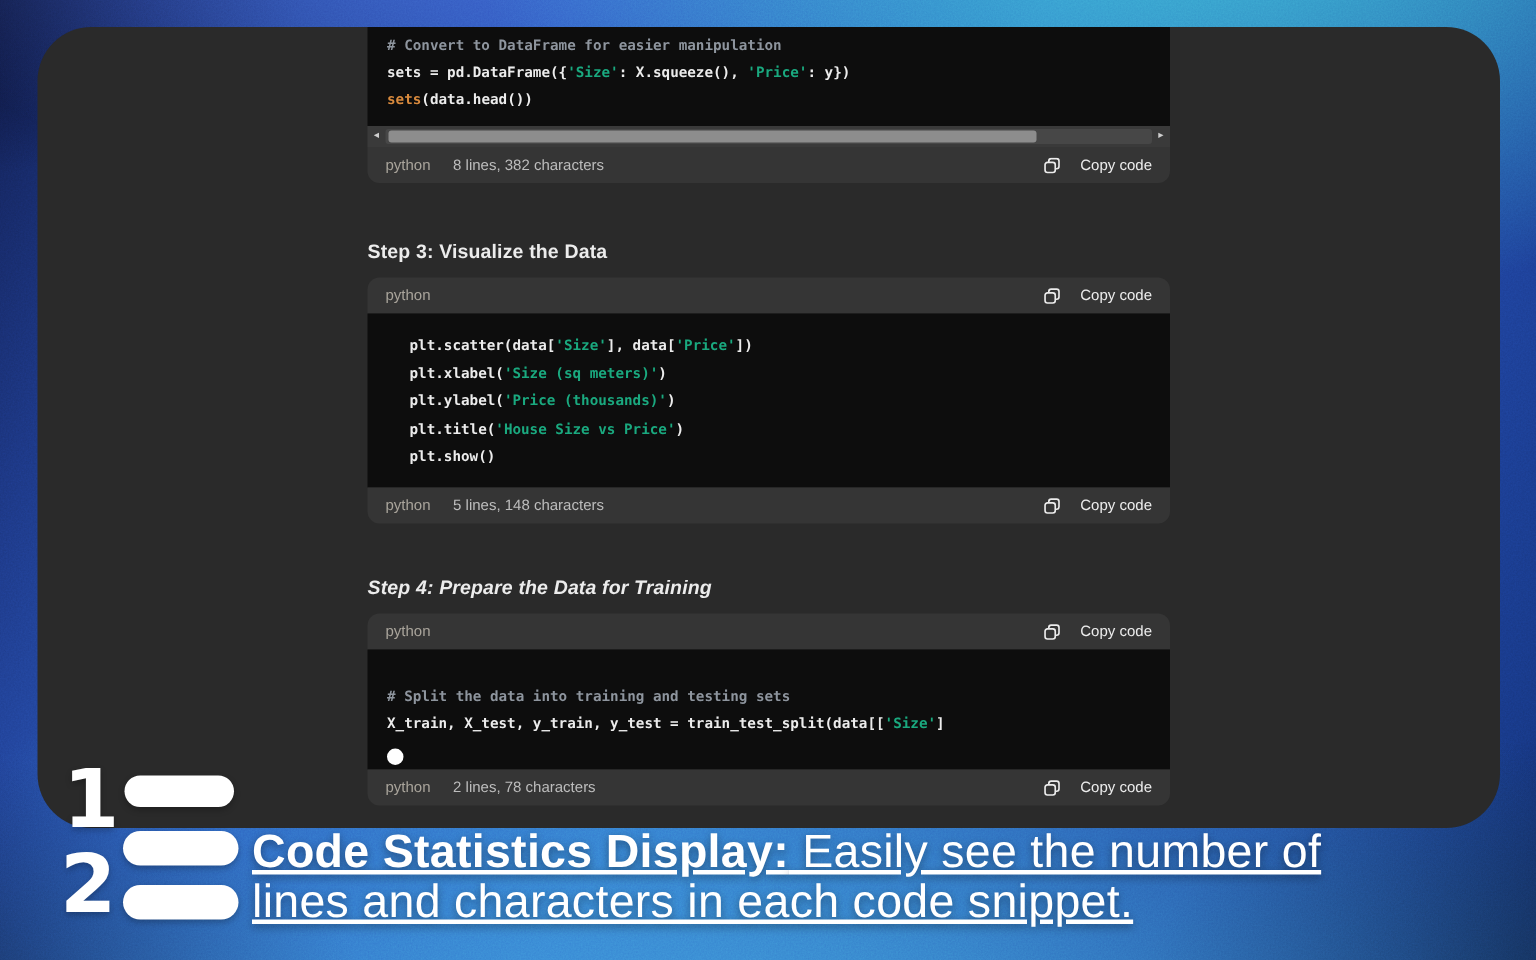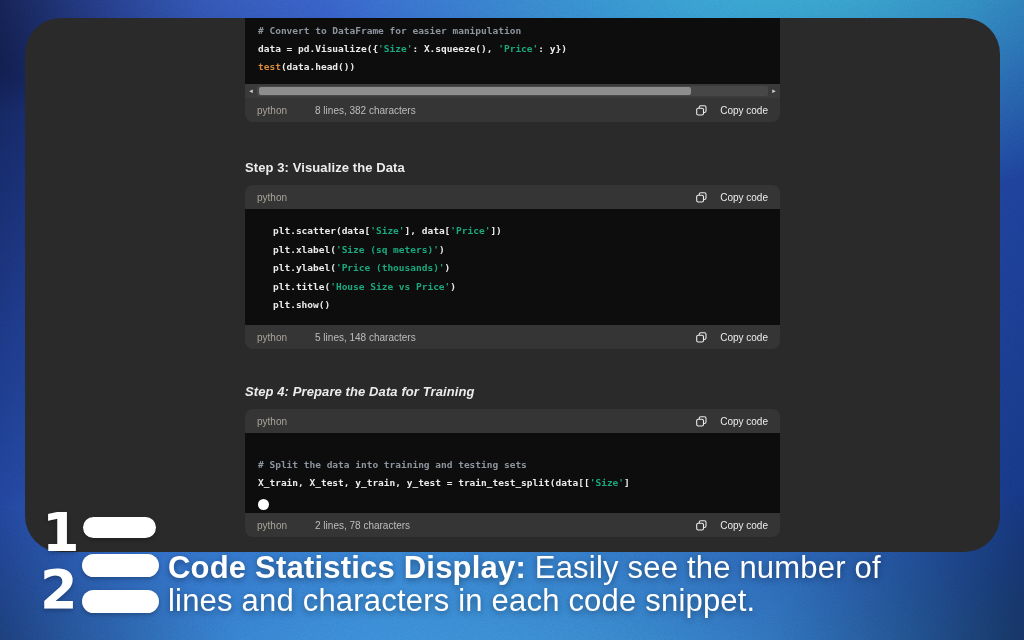--- a/index.html
+++ b/index.html
@@ -33,21 +33,21 @@
     background:#0d0d0d;
     font-family:"DejaVu Sans Mono","Liberation Mono",monospace;
     font-size:9.5px; font-weight:700; line-height:18px;
     color:#ececec; padding-left:13px; overflow:hidden;
   }
   .cb-footer {
     height:24px; background:#353535; border-radius:0 0 8px 8px;
     display:flex; align-items:center; padding:0 12px;
   }
   .lang { font-size:10px; color:#a9a49b; }
-  .stats { font-size:10px; color:#bdbdbd; margin-left:28px; }
+  .stats { font-size:10px; color:#bdbdbd; margin-left:15px; }
   .spacer { flex:1; }
   .copybtn { display:flex; align-items:center; gap:13px; font-size:10px; color:#ececec; cursor:pointer; }
   .tok-pl { color:#ececec; }
   .tok-st { color:#1aa97f; }
   .tok-bi { color:#d98a3d; }
   .tok-cm { color:#8e959e; }
   .cl { white-space:pre; }
 
   .hscroll {
     position:relative; height:14px; background:#3a3a3a;
@@ -64,21 +64,21 @@
 
   .cursor-dot {
     width:11px; height:11px; border-radius:50%; background:#ffffff;
     margin-top:7px;
   }
 
   
   .caption {
     position:absolute; left:168px; top:551px; width:845px;
     font-size:31px; line-height:33px; color:#ffffff;
-    text-shadow:0 2px 6px rgba(0,0,0,.4); letter-spacing:.2px;
+    text-shadow:0 2px 6px rgba(0,0,0,.4); letter-spacing:.2px;text-decoration:underline;
   }
   .caption b { font-weight:700; }
 
   .ol-icon { position:absolute; color:#fff; }
   .ol-num {
     position:absolute; font-family:"DejaVu Sans", sans-serif; font-weight:700;
     font-size:54px; line-height:54px; color:#ffffff; text-shadow:0 2px 4px rgba(0,0,0,.25);
   }
   .ol-bar {
     position:absolute; background:#ffffff; border-radius:12px;
@@ -96,22 +96,22 @@
     <feColorMatrix type="matrix" values="0 0 0 0 1  0 0 0 0 1  0 0 0 0 1  0 0 0 0.22 0"></feColorMatrix>
       </filter>
     <rect width="100%" height="100%" filter="url(#n)"></rect>
   </svg>
 
   <div class="panel"></div>
 
   <div class="codeblock" style="top:18px;">
     <div class="cb-body" style="height:66px; padding-top:4px;">
         <div class="cl"><span class="tok-cm"># Convert to DataFrame for easier manipulation</span></div>
-        <div class="cl"><span class="tok-pl">data = pd.Visualize({</span><span class="tok-st">'Size'</span><span class="tok-pl">: X.squeeze(), </span><span class="tok-st">'Price'</span><span class="tok-pl">: y})</span></div>
-        <div class="cl"><span class="tok-bi">test</span><span class="tok-pl">(data.head())</span></div>
+        <div class="cl"><span class="tok-pl">sets = pd.DataFrame({</span><span class="tok-st">'Size'</span><span class="tok-pl">: X.squeeze(), </span><span class="tok-st">'Price'</span><span class="tok-pl">: y})</span></div>
+        <div class="cl"><span class="tok-bi">sets</span><span class="tok-pl">(data.head())</span></div>
       </div>
     <div class="hscroll">
       <div class="hs-arrow">◂</div>
       <div class="hs-track">
         <div class="hs-thumb"></div>
       </div>
       <div class="hs-arrow">▸</div>
     </div>
     <div class="cb-footer">
       <span class="lang">python</span>

